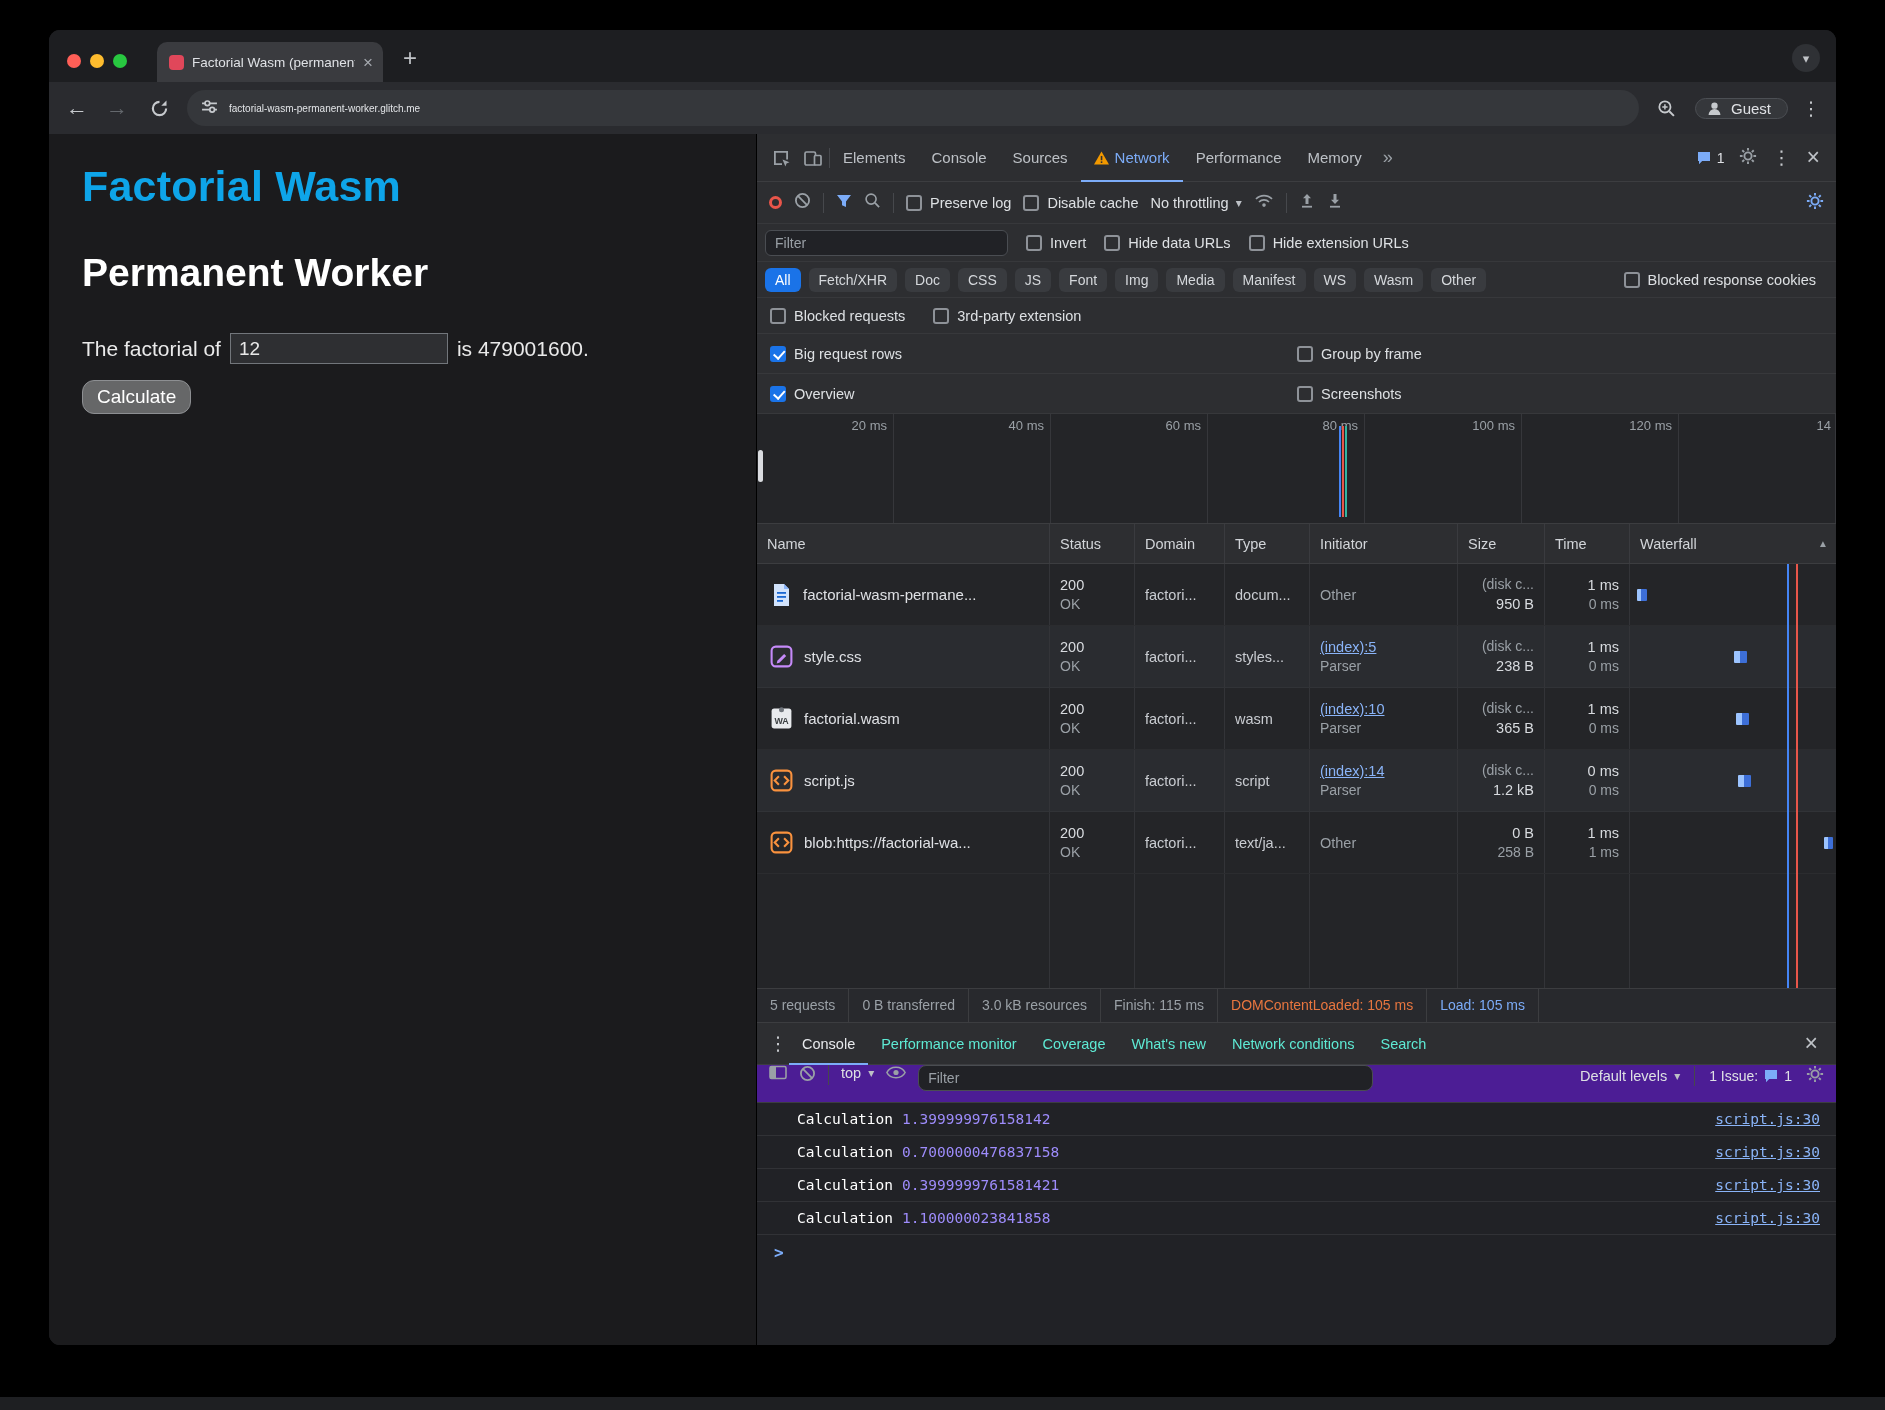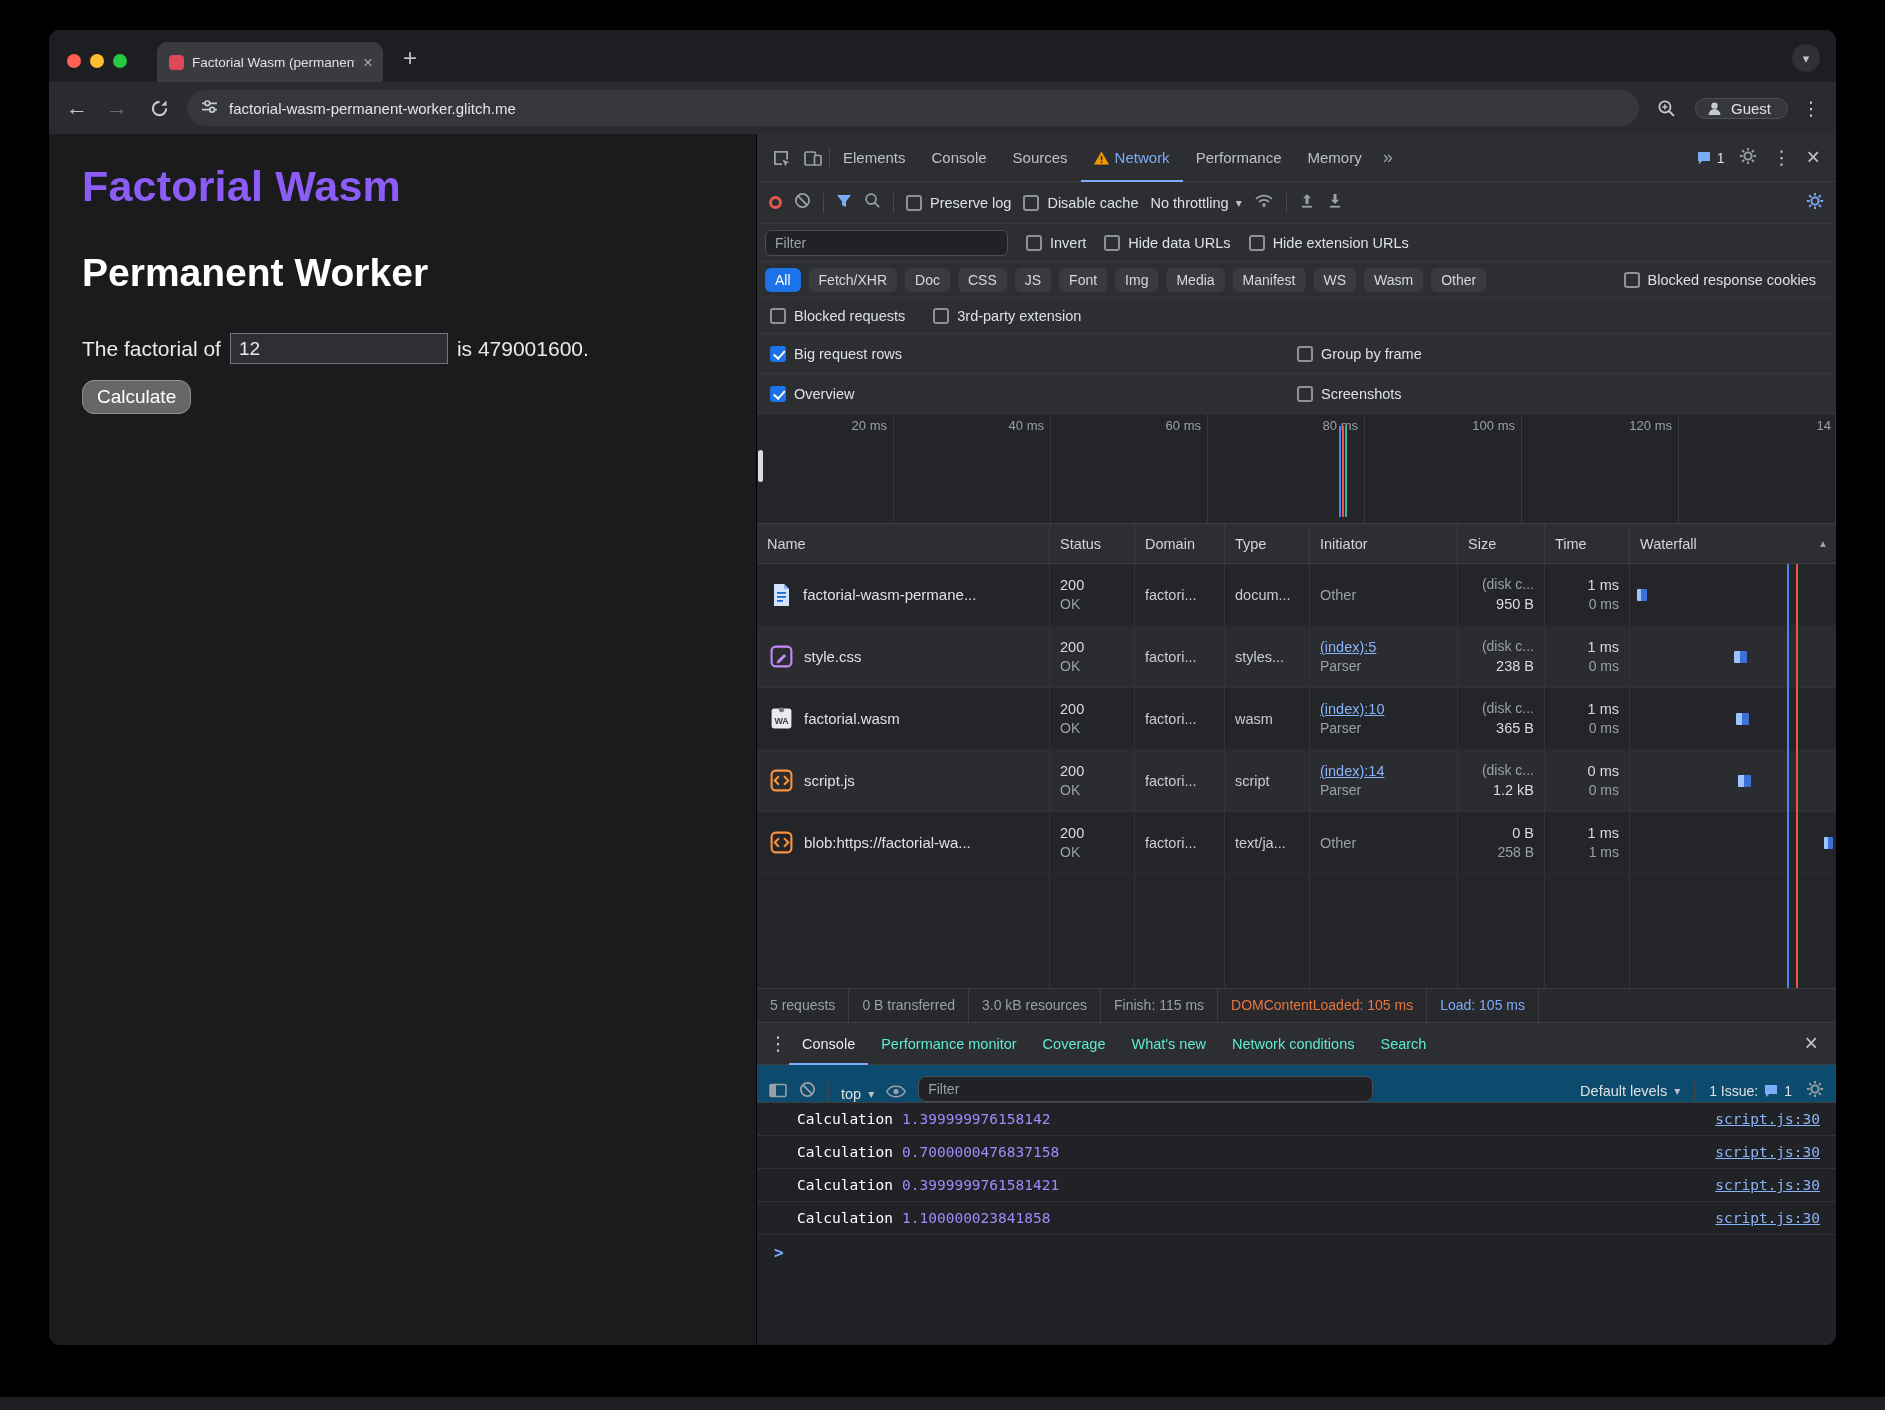--- a/index.html
+++ b/index.html
@@ -34,30 +34,30 @@
     display:flex; align-items:center; justify-content:center; border-radius:50%; }
   .tabsearch { margin-left:auto; margin-right:16px; margin-bottom:10px; width:28px; height:28px; border-radius:50%;
     background:#2f3135; color:#c0c3c7; font-size:13px; display:flex; align-items:center; justify-content:center; }
 
   
   .navbar { height:52px; background:#2a2b2f; display:flex; align-items:center; padding:0 14px; gap:12px; flex:none; }
   .nav-ic { font-size:22px; line-height:1; width:28px; text-align:center; flex:none; }
   .nav-back { color:#c6c9cd; } .nav-fwd { color:#64686d; }
   .urlpill { flex:1; height:36px; background:#35373b; border-radius:18px; display:flex; align-items:center;
     padding:0 14px; gap:11px; min-width:0; }
-  .url-text { font-size:15px; color:#e3e5e8; white-space:nowrap; overflow:hidden; }
+  .url-text { font-size:10px; color:#e3e5e8; white-space:nowrap; overflow:hidden; }
   .guest { height:21px; border-radius:18px; background:#35373b; border:1px solid #4c4f54;
     display:flex; align-items:center; gap:8px; padding:1px 16px 0 10px; flex:none; }
   .guest span { font-size:15px; color:#dfe1e5; }
   .kebab { font-size:19px; color:#c6c9cd; width:22px; text-align:center; flex:none; }
 
   
   .content { flex:1; display:flex; min-height:0; }
   .page { width:708px; flex:none; background:#1b1b1d; border-right:1px solid #000; padding:28px 0 0 33px; }
-  .page h1 { font-size:43px; font-weight:bold; color:#8b5cf6; letter-spacing:.2px; }
+  .page h1 { font-size:43px; font-weight:bold; color:#0ea5e9; letter-spacing:.2px; }
   .page h2 { font-size:39px; font-weight:bold; color:#fff; margin-top:40px; }
   .fact-line { margin-top:38px; display:flex; align-items:center; gap:9px; font-size:21px; color:#eaeaea; }
   .fact-input { width:218px; height:31px; background:#2e2f32; border:1px solid #72767b; color:#e8e8e8;
     font-size:19px; padding:0 8px; font-family:"Liberation Sans",sans-serif; }
   .calc-btn { margin-top:16px; background:#666768; color:#fff; border:1px solid #8d8f92; border-radius:12px;
     font-size:19px; padding:5px 14px; font-family:"Liberation Sans",sans-serif; }
 
   
   .devtools { flex:1; display:flex; flex-direction:column; background:#242528; min-width:0; color:#dfe1e5; }
   .vdiv { width:1px; height:20px; background:#46484c; flex:none; }
@@ -146,22 +146,22 @@
     display:flex; align-items:center; font-size:14px; color:#9aa0a6; }
   .nt-summary span { padding:0 13px; border-right:1px solid #3c3d40; line-height:33px; white-space:nowrap;text-align:center; }
   .sum-dcl { color:#e8763f; }
   .sum-load { color:#7cacf8; }
 
   
   .console { height:323px; flex:none; display:flex; flex-direction:column; border-top:1px solid #3c3d40; background:#212226; }
   .cs-tabs { height:42px; flex:none; background:#2d2e31; border-bottom:1px solid #3c3d40; display:flex; align-items:center; padding:0 10px; }
   .cs-tab { padding:0 13px; height:42px; display:flex; align-items:center; font-size:14.5px; color:#5eead4; flex:none; }
   .cs-tab.sel { color:#e8eaed; box-shadow:inset 0 -2px 0 #7cacf8; }
-  .cs-toolbar { height:38px; flex:none; background:#0c4a6e; border-bottom:1px solid #3c3d40;
-    display:flex; align-items:flex-end; padding:0 12px; gap:12px; }
+  .cs-toolbar { height:38px; flex:none; background:#4c1d95; border-bottom:1px solid #3c3d40;
+    display:flex; align-items:flex-start; padding:0 12px; gap:12px; }
   .cs-filter-input { width:455px; border-radius:8px; }
   .cs-right { margin-left:auto; display:flex; align-items:center; gap:14px; }
   .cs-msgs { flex:none; }
   .msg { height:33px; border-bottom:1px solid #313236; display:flex; align-items:center;
     padding-left:40px; padding-right:16px; font-family:"DejaVu Sans Mono",monospace; font-size:14.5px; position:relative; }
   .msg-label { color:#ffffff; margin-right:9px; }
   .msg-val { color:#9e8cfc; }
   .msg-src { position:absolute; right:16px; color:#8ab4f8; text-decoration:underline; }
   .prompt { margin-top:8px; padding-left:17px; font-family:"DejaVu Sans Mono",monospace;
     font-size:16px; font-weight:bold; color:#7cacf8; }

